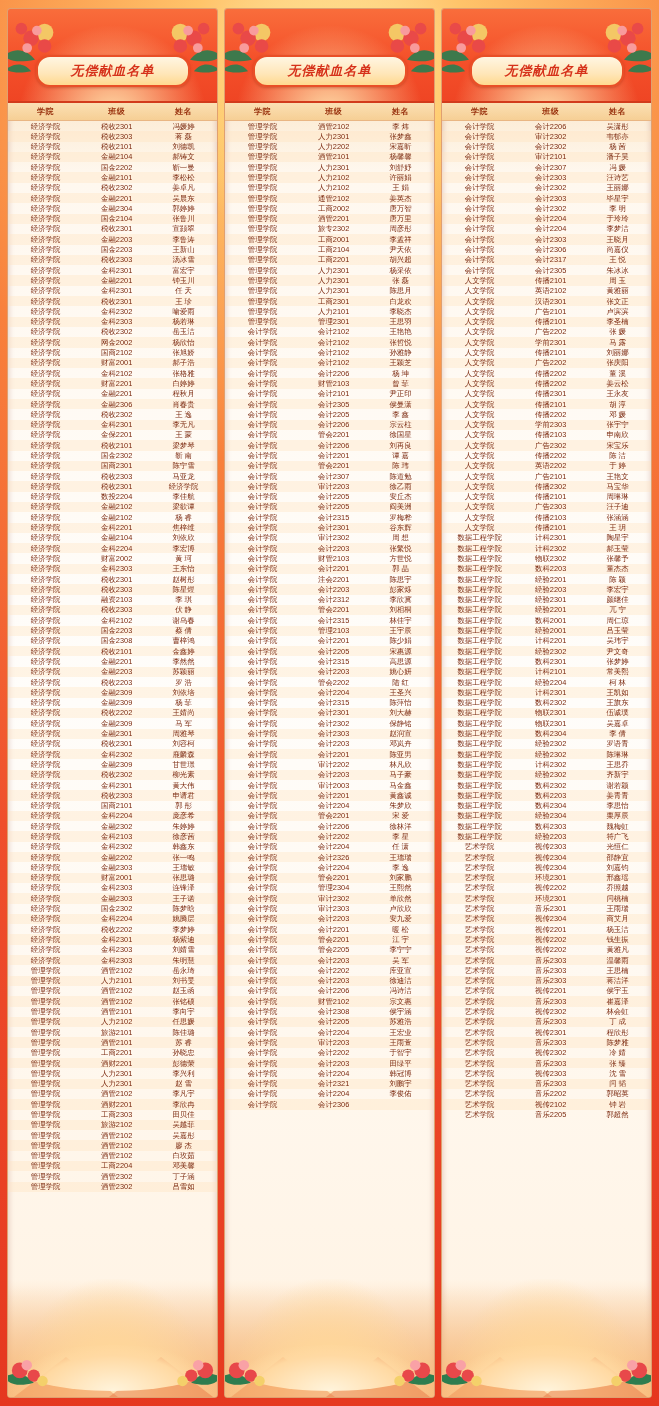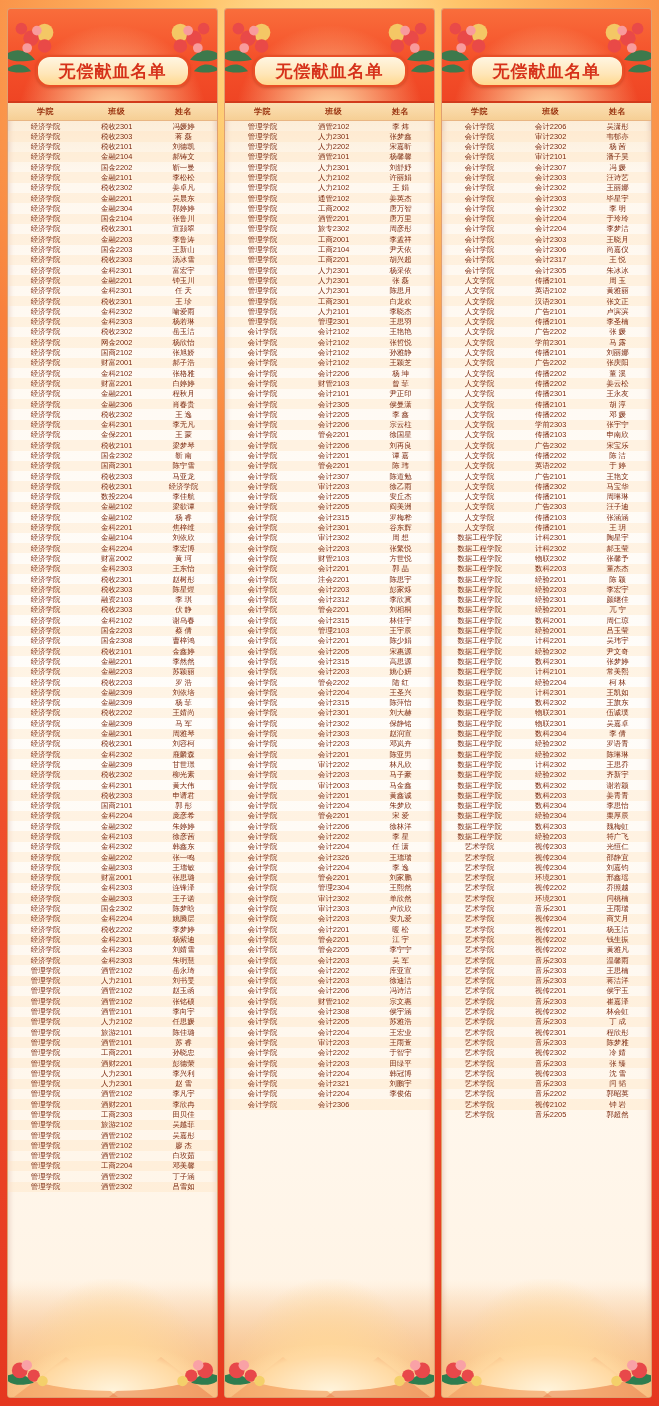--- a/index.html
+++ b/index.html
@@ -53,22 +53,23 @@
   .title-plate{
     position:absolute;left:50%;top:46px;transform:translateX(-50%);
     width:150px;height:28px;
     background:linear-gradient(180deg,#fff6e2 0%,#ffe6b8 60%,#ffd98f 100%);
     border:2px solid #e94f27;
     border-radius:14px;
     display:flex;align-items:center;justify-content:center;
     box-shadow:0 1px 3px rgba(150,30,0,.4);
   }
   .title-plate span{
-    font-size:17px;font-weight:bold;color:#d6311a;letter-spacing:1px;
+    font-size:13px;font-weight:bold;color:#d6311a;letter-spacing:1px;
     white-space:nowrap;
+    font-style:italic;
   }
   table.roster{
     width:100%;border-collapse:collapse;table-layout:fixed;
   }
   table.roster thead th{
     background:linear-gradient(180deg,#fbe0b4,#f6cf95);
     color:#9a3410;font-size:8px;font-weight:bold;
     padding:3px 0;border-bottom:1px solid #e9b684;
     text-align:center;letter-spacing:.5px;
   }

